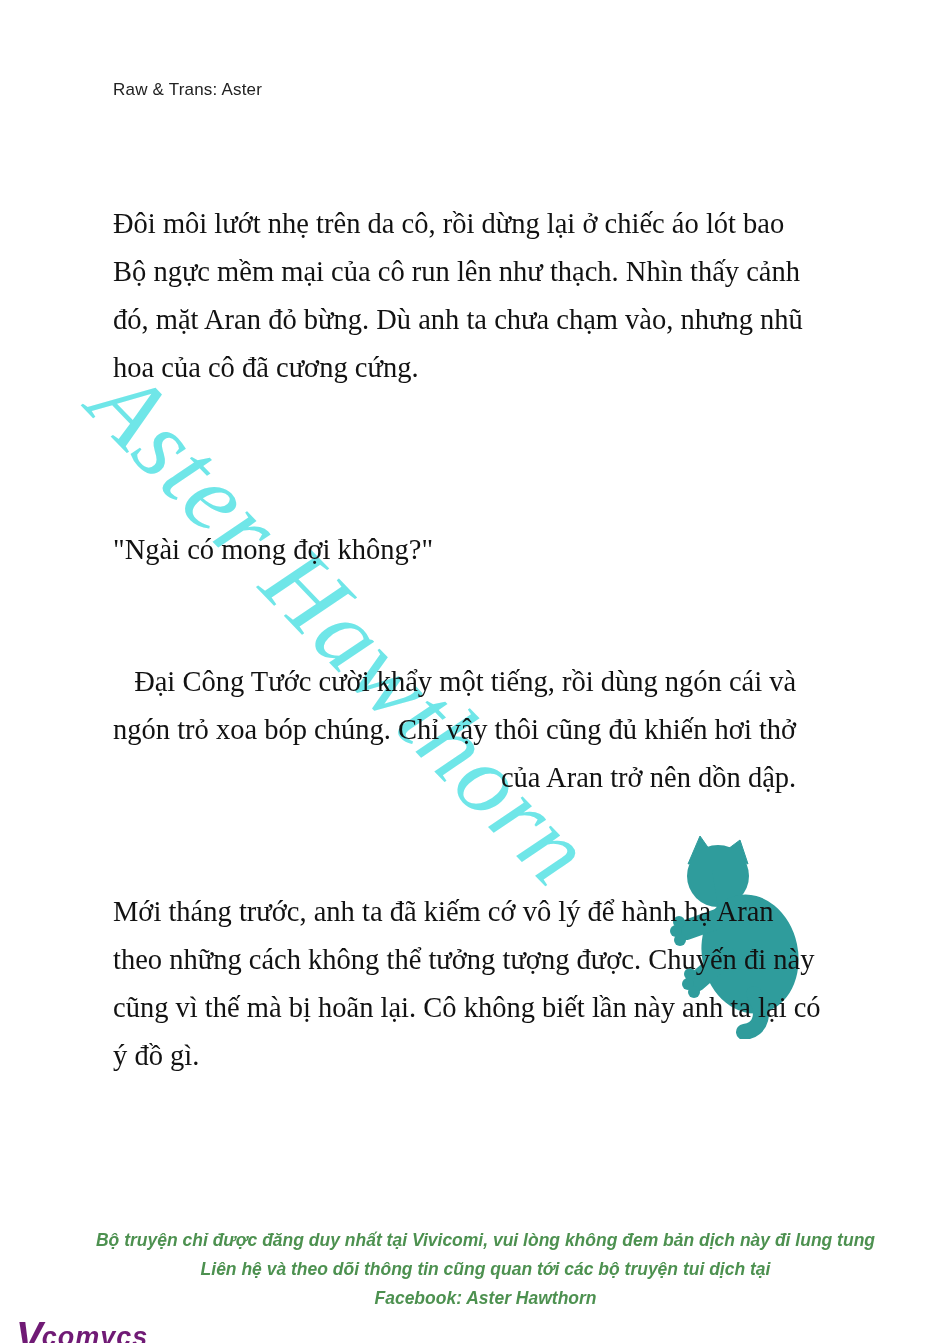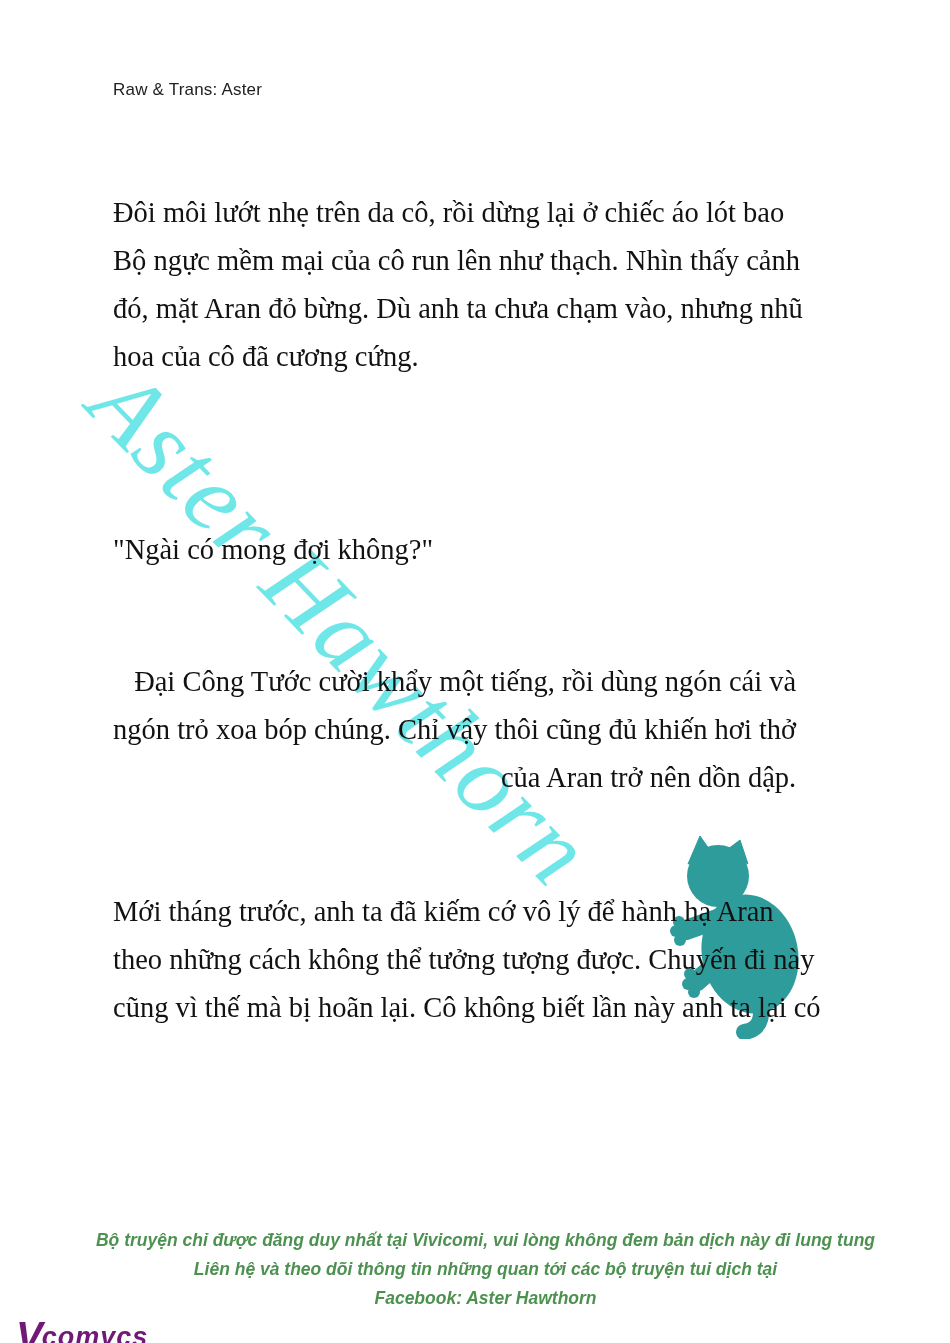--- a/index.html
+++ b/index.html
@@ -44,21 +44,21 @@
     height: 205px;
     z-index: 1;
   }
   .body-text { position: absolute; left: 113px; z-index: 2; }
   .body-text .line {
     font-size: 28.5px;
     line-height: 48px;
     color: #121212;
     white-space: nowrap;
   }
-  .para-1 { top: 161px; }
+  .para-1 { top: 172px; }
   .para-2 { top: 498px; }
   .para-3 { top: 630px; text-align: right; }
   .para-4 { top: 860px; }
   .footer {
     position: absolute;
     left: 0;
     top: 1198px;
     width: 950px;
     text-align: center;
     font-family: "Liberation Sans", sans-serif;
@@ -146,25 +146,26 @@
   <div class="body-text para-3">
     <div class="line">Đại Công Tước cười khẩy một tiếng, rồi dùng ngón cái và</div>
     <div class="line">ngón trỏ xoa bóp chúng. Chỉ vậy thôi cũng đủ khiến hơi thở</div>
     <div class="line">của Aran trở nên dồn dập.</div>
   </div>
 
   <div class="body-text para-4">
     <div class="line">Mới tháng trước, anh ta đã kiếm cớ vô lý để hành hạ Aran</div>
     <div class="line">theo những cách không thể tưởng tượng được. Chuyến đi này</div>
     <div class="line">cũng vì thế mà bị hoãn lại. Cô không biết lần này anh ta lại có</div>
+    <div class="line">ý đồ gì.</div>
   </div>
 
   <div class="footer">
     <div>Bộ truyện chỉ được đăng duy nhất tại Vivicomi, vui lòng không đem bản dịch này đi lung tung</div>
-    <div>Liên hệ và theo dõi thông tin những quan tới các bộ truyện tui dịch tại</div>
+    <div>Liên hệ và theo dõi thông tin cũng quan tới các bộ truyện tui dịch tại</div>
     <div>Facebook: Aster Hawthorn</div>
   </div>
 
   <div class="logo"><span class="logo-v">V</span><span>comycs</span></div>
   <svg class="logo-flourish" width="70" height="14" viewBox="0 0 70 14">
     <path d="M2,6 C20,14 40,2 66,8" stroke="#a8b6e2" stroke-width="2" fill="none" stroke-linecap="round"></path>
   </svg>
 
 </div>
 

